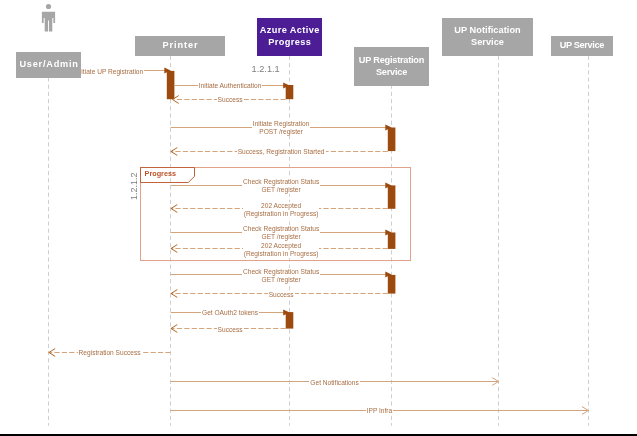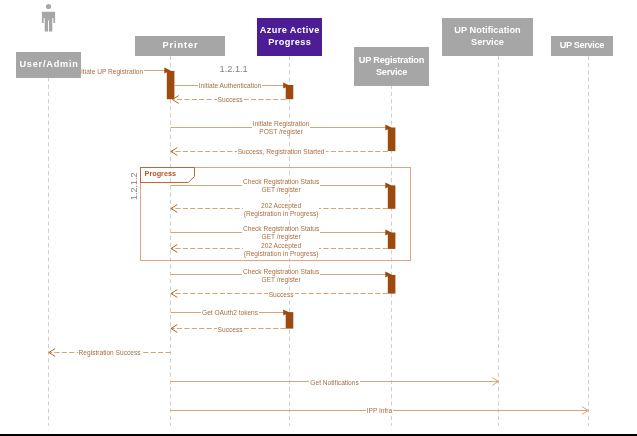--- a/index.html
+++ b/index.html
@@ -4,21 +4,21 @@
 <style>
   html,body{margin:0;padding:0;background:#ffffff;}
   body{width:637px;height:436px;overflow:hidden;font-family:"Liberation Sans",sans-serif;
         -webkit-font-smoothing:antialiased;}
   #diagram{position:relative;width:637px;height:436px;background:#fff;}
   svg{display:block;}
   .p-box{position:absolute;box-sizing:border-box;display:flex;align-items:center;justify-content:center;
          color:#fff;font-weight:bold;font-size:9.2px;line-height:11.5px;text-align:center;}
   .msg-label{position:absolute;font-size:6.6px;line-height:7.95px;color:#a86e44;text-align:center;
              background:#fff;white-space:nowrap;padding:0 1px;}
-  .num-label{position:absolute;font-size:9.2px;line-height:9.6px;color:#7f7f7f;white-space:nowrap;}
+  .num-label{position:absolute;font-size:9.2px;line-height:9.6px;color:#7f7f7f;white-space:nowrap;margin-left:32px;}
   .frag-label{position:absolute;font-size:7.25px;line-height:8px;font-weight:bold;color:#c0532b;white-space:nowrap;}
   .frag-num{position:absolute;font-size:9.0px;line-height:9.0px;color:#7f7f7f;white-space:nowrap;
             transform-origin:0 0;transform:rotate(-90deg);}
 </style>
 </head>
 <body>
 
 <div id="diagram">
   <svg id="svgroot" width="637" height="436">
       <line x1="48.5" y1="55.8" x2="48.5" y2="425.7" stroke="#cfcfcf" stroke-width="1" stroke-dasharray="4.2 3.0"></line>

